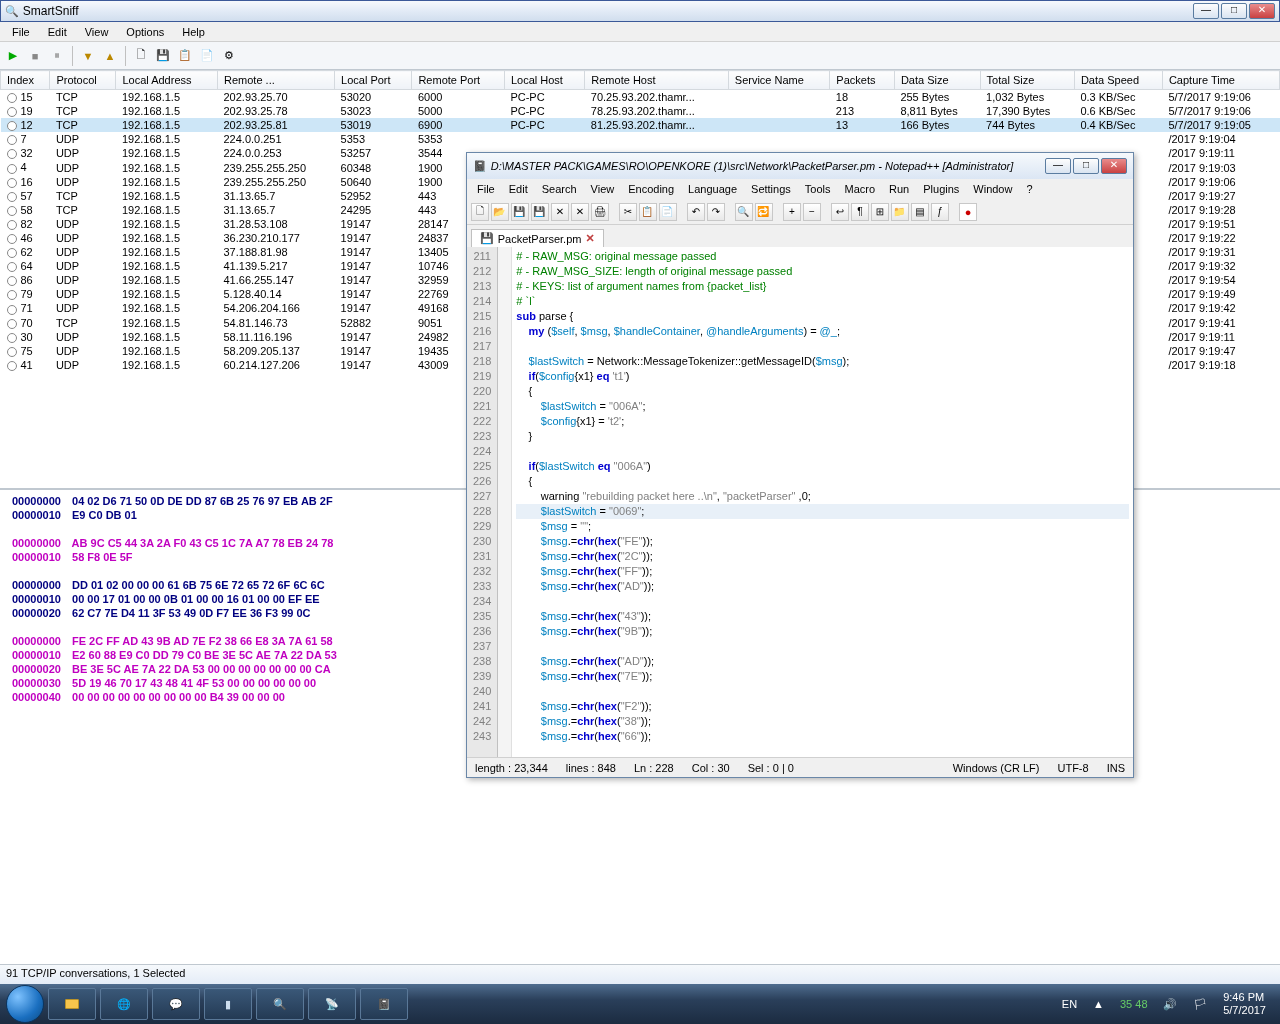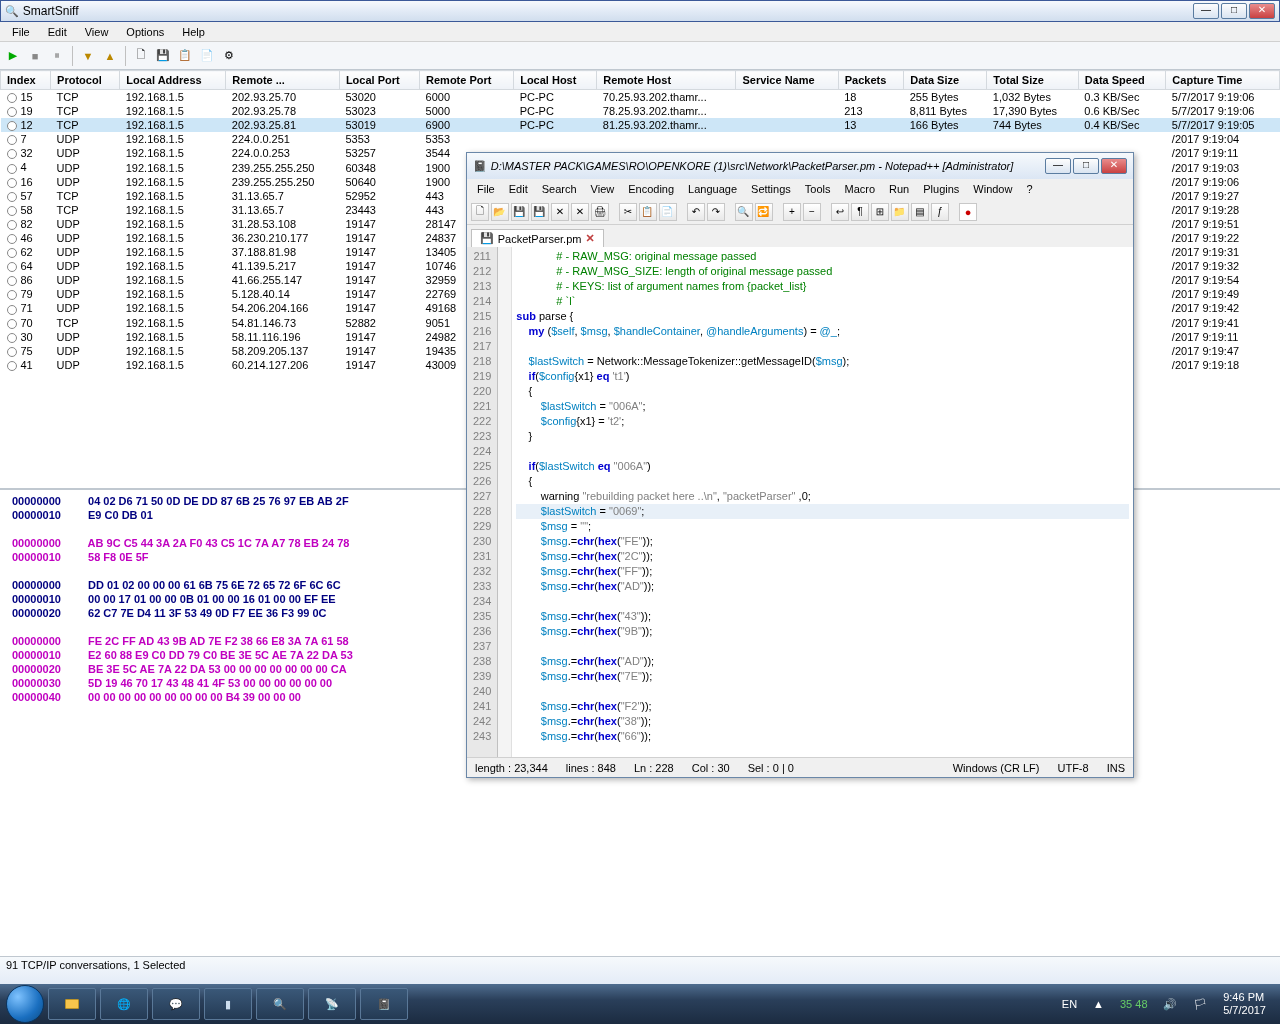--- a/index.html
+++ b/index.html
@@ -10,30 +10,30 @@
 .win-btn{width:26px;height:16px;border:1px solid #5a7ca0;background:linear-gradient(#fdfdfd,#d9e4f1);border-radius:2px;font-size:10px;text-align:center;line-height:12px;cursor:pointer;}
 .win-btn.close{background:linear-gradient(#e98c8c,#c94141);color:#fff;}
 .menubar{background:#f0f0f0;border-bottom:1px solid #d0d0d0;height:20px;display:flex;align-items:center;padding:0 4px;gap:2px;}
 .menubar span{padding:2px 8px;cursor:pointer;}
 .toolbar{background:#f4f6f9;height:28px;border-bottom:1px solid #c0c8d0;display:flex;align-items:center;padding:0 4px;gap:4px;}
 .tool-btn{width:18px;height:18px;display:flex;align-items:center;justify-content:center;cursor:pointer;border:1px solid transparent;}
 .tool-sep{width:1px;height:20px;background:#c0c0c0;margin:0 2px;}
 .main-area{background:#fff;position:relative;height:920px;}
 .listview{position:absolute;top:0;left:0;right:0;height:420px;overflow:auto;border-bottom:2px solid #c0c8d0;}
 .listview table{width:100%;border-collapse:collapse;}
-.listview th{background:linear-gradient(#fdfdfd,#eef2f7);border:1px solid #d4d9de;padding:3px 6px;text-align:left;font-weight:bold;position:sticky;top:0;}
+.listview th{background:linear-gradient(#fdfdfd,#eef2f7);border:1px solid #d4d9de;padding:3px 6px;text-align:left;font-weight:normal;position:sticky;top:0;}
 .listview td{padding:1px 6px;white-space:nowrap;}
 .listview tr.sel td{background:#cde6f7;}
 .row-icon{display:inline-block;width:10px;height:10px;border:1px solid #888;border-radius:50%;background:#fff;margin-right:4px;vertical-align:middle;}
 .hexview{position:absolute;top:420px;bottom:0;left:0;width:460px;background:#fff;overflow:auto;font-family:"Courier New",monospace;font-size:12px;padding:4px;line-height:14px;}
 .hex-offset{color:#000080;font-weight:bold;padding-left:8px;}
-.hex-bytes{margin-left:24px;}
+.hex-bytes{margin-left:8px;}
 .hex-b1{color:#000080;font-weight:bold;}
 .hex-b2{color:#c000c0;font-weight:bold;}
-.statusbar{background:linear-gradient(#f6f9fc,#e4ecf7);height:28px;border-top:1px solid #c0c8d0;padding:2px 6px;position:absolute;bottom:40px;left:0;right:0;}
+.statusbar{background:linear-gradient(#f6f9fc,#e4ecf7);height:20px;border-top:1px solid #c0c8d0;padding:2px 6px;position:absolute;bottom:40px;left:0;right:0;}
 .taskbar{position:absolute;bottom:0;left:0;right:0;height:40px;background:linear-gradient(#4f6d8f,#2a3f5a 40%,#1b2b40);display:flex;align-items:center;padding:0 6px;gap:4px;}
 .start-orb{width:38px;height:38px;border-radius:50%;background:radial-gradient(circle at 30% 30%,#7fc3ff,#1a6fc0 60%,#0d4a80);border:1px solid #0a3560;cursor:pointer;}
 .task-icon{width:48px;height:32px;background:linear-gradient(#3a5878,#243a54);border:1px solid #5a7898;border-radius:2px;cursor:pointer;display:flex;align-items:center;justify-content:center;color:#cde;}
 .tray{margin-left:auto;display:flex;align-items:center;gap:16px;color:#fff;font-size:11px;}
 .tray-clock{text-align:left;line-height:13px;padding-right:8px;}
 
 .npp{position:absolute;top:152px;left:466px;width:668px;height:626px;border:1px solid #6a87a8;background:#f0f0f0;box-shadow:2px 2px 6px rgba(0,0,0,.3);display:flex;flex-direction:column;}
 .npp-title{background:linear-gradient(#f6f9fc,#dbe6f4);height:26px;display:flex;align-items:center;padding:0 6px;font-size:12px;}
 .npp-title .t{flex:1;overflow:hidden;text-overflow:ellipsis;white-space:nowrap;}
 .npp-menubar{background:#f0f0f0;height:20px;display:flex;align-items:center;padding:0 4px;gap:2px;}
@@ -43,21 +43,21 @@
 .npp-tabs{background:#f0f0f0;height:22px;display:flex;align-items:flex-end;padding:0 4px;}
 .npp-tab{background:#fff;border:1px solid #c0c0c0;border-bottom:none;padding:2px 8px;display:flex;align-items:center;gap:4px;font-size:11px;}
 .npp-tab .x{color:#c04040;cursor:pointer;font-weight:bold;}
 .npp-editor{flex:1;background:#fff;display:flex;overflow:hidden;}
 .npp-gutter{background:#e8e8e8;color:#808080;padding:2px 6px;text-align:center;font-family:"Courier New",monospace;font-size:12px;line-height:15px;border-right:1px solid #c0c0c0;}
 .npp-fold{width:14px;background:#f4f4f4;border-right:1px solid #e0e0e0;}
 .npp-code{flex:1;font-family:"Courier New",monospace;font-size:12px;line-height:15px;padding:2px 4px;white-space:pre;overflow:auto;}
 .kw{color:#0000d0;font-weight:bold;}
 .vr{color:#0080c0;}
 .str{color:#808080;}
-.cm{color:#008000;margin-left:40px;}
+.cm{color:#008000;}
 .fn{color:#000;}
 .hl-line{background:#e8f0f8;}
 .npp-status{background:#f0f0f0;height:20px;border-top:1px solid #d0d0d0;display:flex;align-items:center;padding:0 8px;gap:18px;font-size:11px;}
 .npp-status span{white-space:nowrap;}
 .npp-status .spacer{flex:1;}
 .npp-close{display:flex;gap:2px;}
 .ic-folder{width:14px;height:10px;background:#f6c54c;border:1px solid #b8922a;border-radius:1px;}
 </style>
 </head>
 <body>
@@ -243,21 +243,21 @@
             <td></td>
             <td></td>
             <td></td>
             <td>/2017 9:19:27</td>
           </tr>
           <tr>
             <td><span class="row-icon"></span>58</td>
             <td>TCP</td>
             <td>192.168.1.5</td>
             <td>31.13.65.7</td>
-            <td>23443</td>
+            <td>24295</td>
             <td>443</td>
             <td></td>
             <td></td>
             <td></td>
             <td></td>
             <td></td>
             <td></td>
             <td></td>
             <td>/2017 9:19:28</td>
           </tr>

